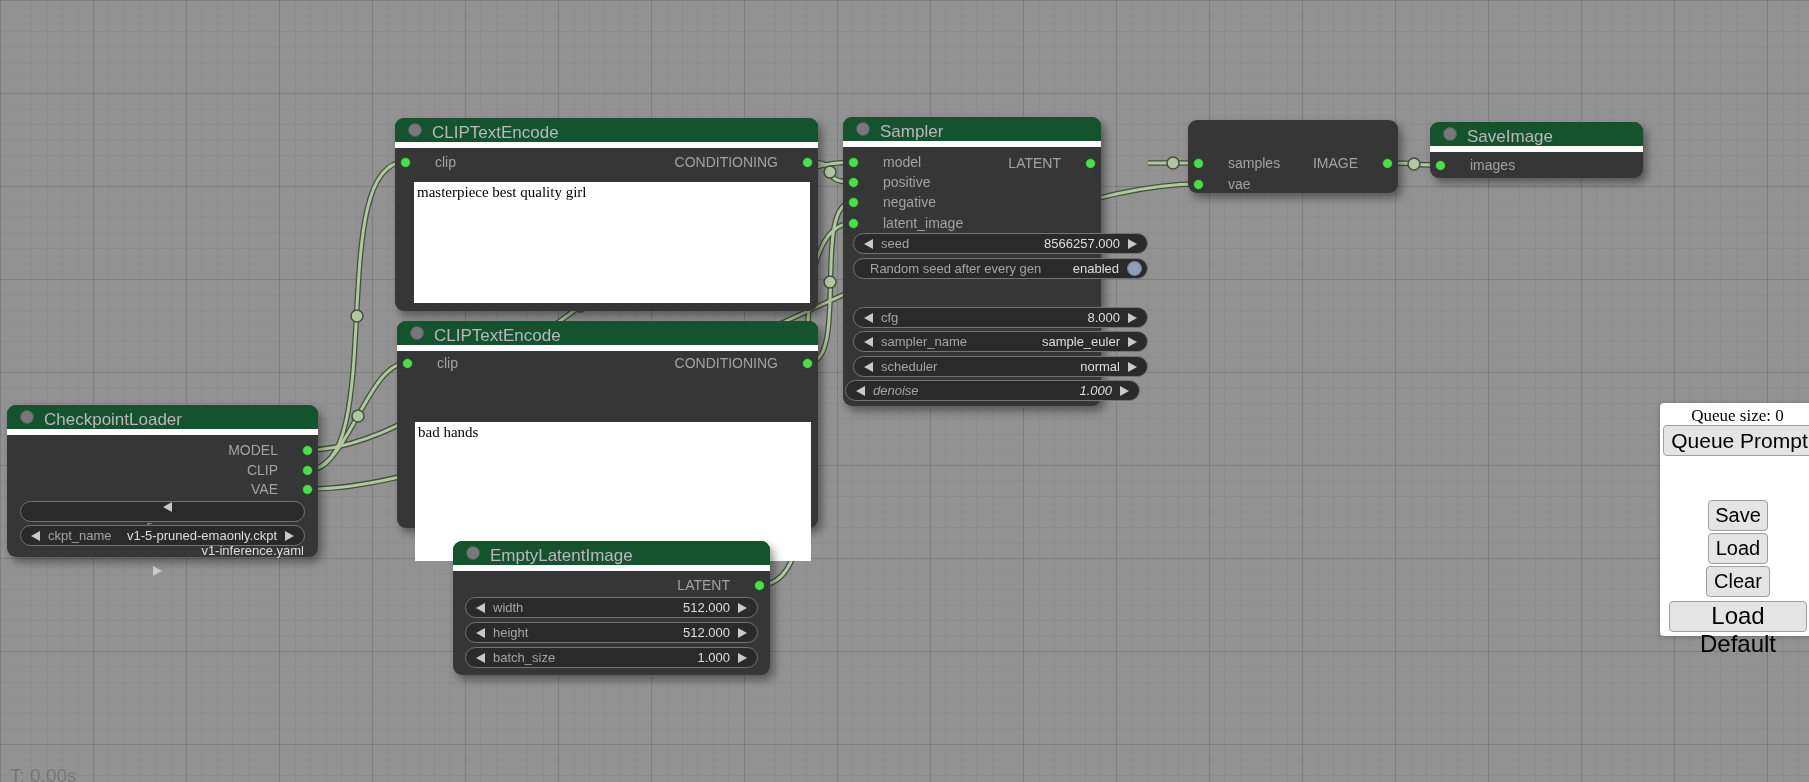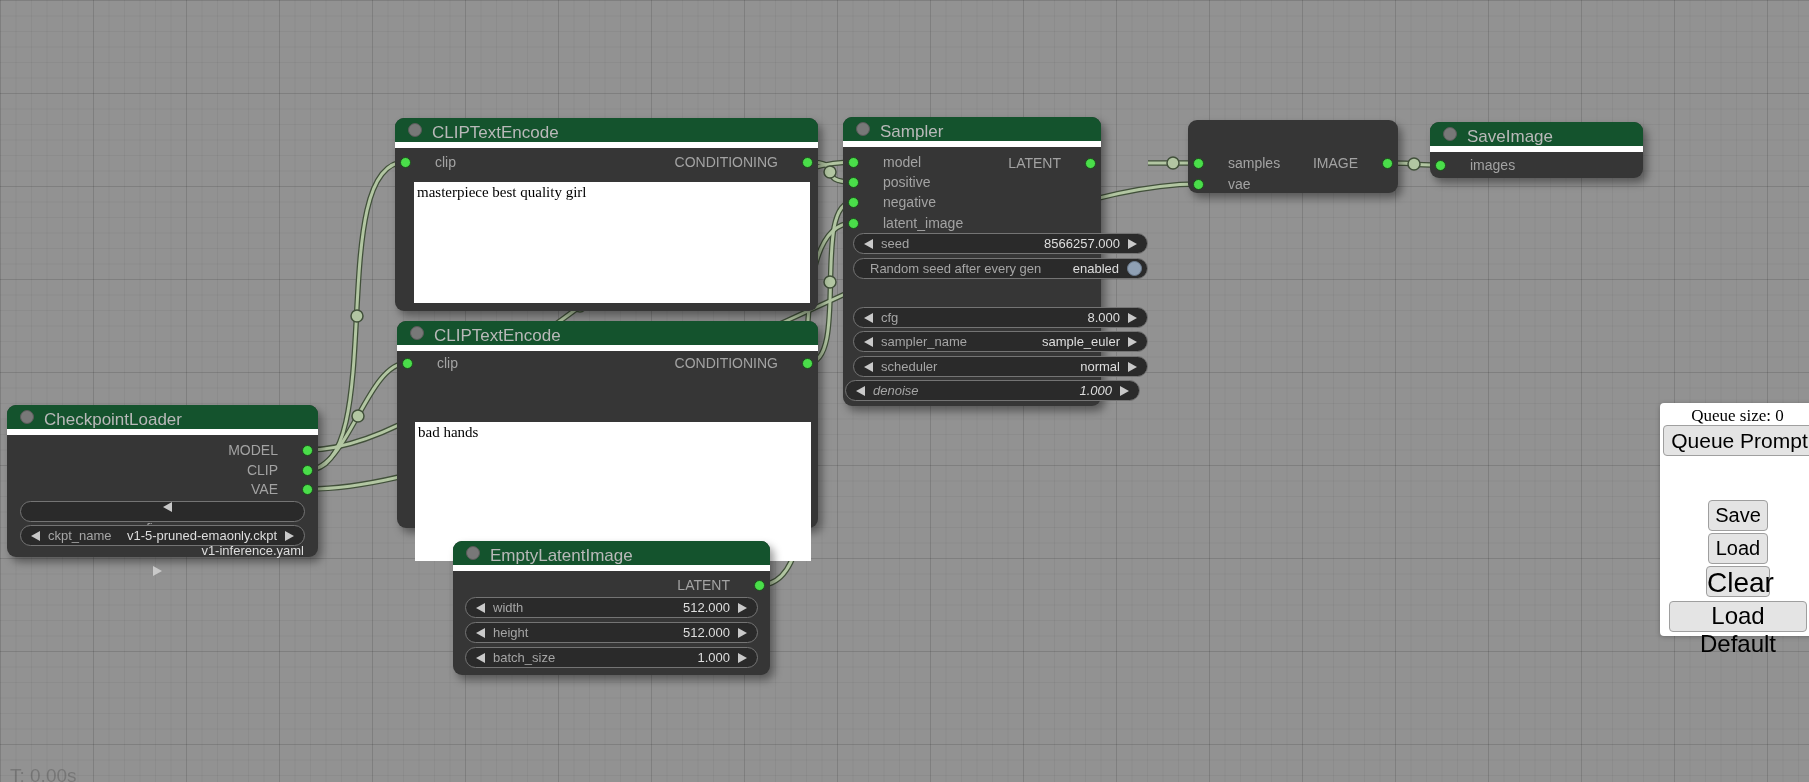--- a/index.html
+++ b/index.html
@@ -81,21 +81,21 @@
     font-family:"Liberation Serif", serif; font-size:17px; color:#000;
   }
   .menu button {
     position:absolute; font-family:"Liberation Sans", sans-serif;
     background:#e4e4e4; border:1px solid #9f9f9f; border-radius:4px;
     color:#000; cursor:pointer;
   }
   .btn-queue { left:3px; top:22px; width:153px; height:31px; font-size:21px; }
   .btn-save  { left:48px; top:97px;  width:60px; height:31px; font-size:20px; }
   .btn-load  { left:48px; top:130px; width:60px; height:31px; font-size:20px; }
-  .btn-clear { left:46px; top:163px; width:64px; height:31px; font-size:28px; }
+  .btn-clear { left:46px; top:163px; width:64px; height:31px; font-size:20px; }
   .btn-loaddefault { left:9px; top:198px; width:138px; height:31px; font-size:24px; }
 
   .perf-label {
     position:absolute; left:10px; top:765px; z-index:0;
     font-size:19px; color:rgba(25,25,25,0.22);
   }
 </style>
 </head>
 <body>
 

